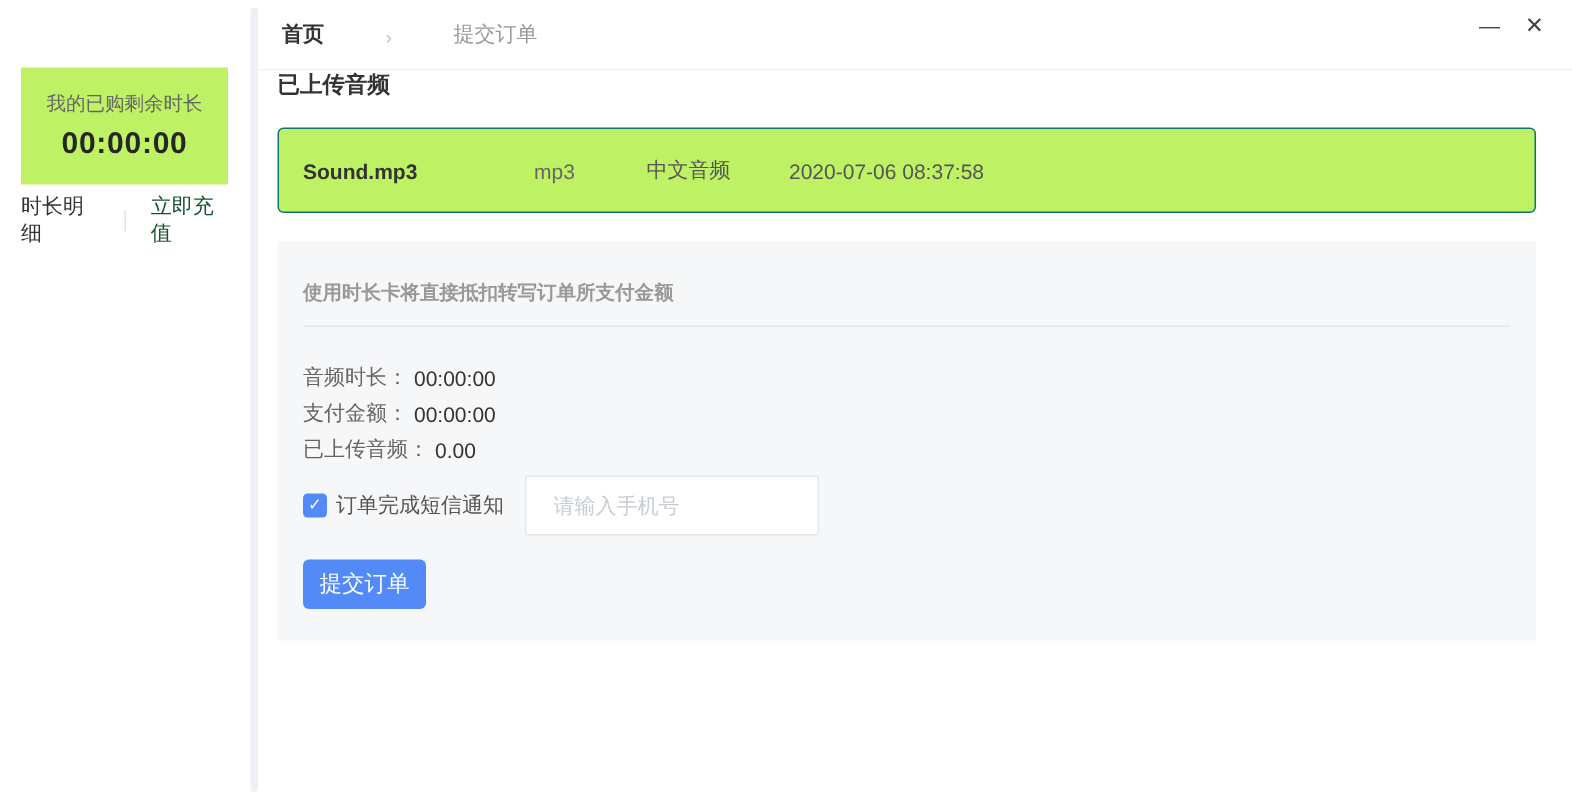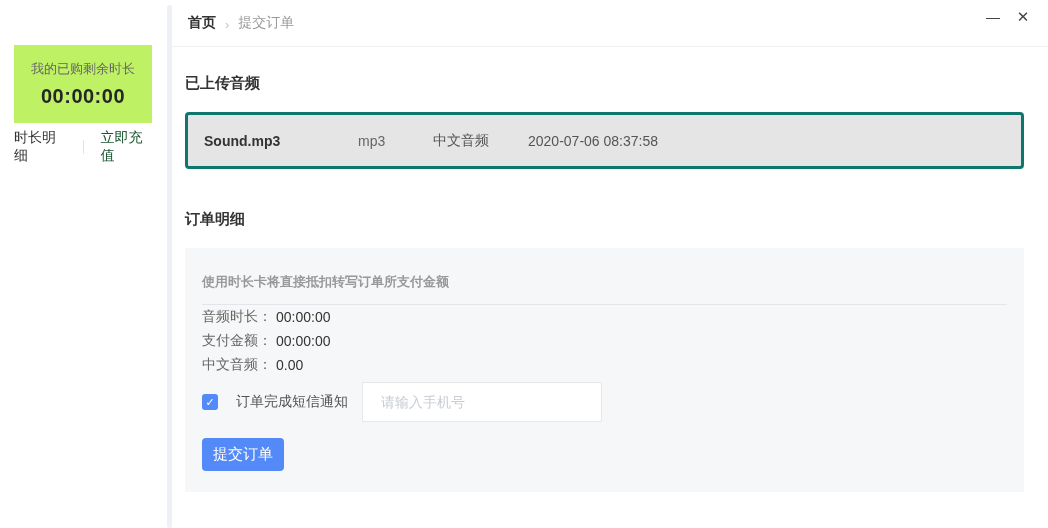--- a/index.html
+++ b/index.html
@@ -17,58 +17,58 @@
   .sidebar-links { position:absolute; left:14px; top:129px; width:138px; display:flex;
                    align-items:center; justify-content:space-between; font-size:14px;gap:17px; }
   .link-detail { color:#333; cursor:pointer; }
   .link-divider { width:1px; height:14px; background:#e2e4e8; }
   .link-recharge { color:#14532d; cursor:pointer; }
 
   
   .main { position:absolute; left:172px; top:0; width:876px; height:528px; }
   .main-header { height:47px; border-bottom:1px solid #eef0f3; display:flex; align-items:center;
                  padding-left:16px; }
-  .breadcrumb { display:flex; align-items:flex-end; font-size:14px; }
+  .breadcrumb { display:flex; align-items:flex-end; font-size:14px;gap:32px; }
   .crumb-home { font-weight:bold; color:#333; cursor:pointer; }
   .crumb-sep { color:#c0c4cc; margin:0 9px; font-size:13px; }
   .crumb-current { color:#999; }
   .window-controls { position:absolute; top:6px; right:10px; display:flex; }
   .win-btn { width:30px; height:22px; display:flex; align-items:center; justify-content:center;
              color:#444; font-size:14px; cursor:pointer; }
   .win-btn.close { font-size:15px; }
 
   .content { padding:0 24px 0 13px; }
   .section-title { font-size:15px; font-weight:bold; color:#333; }
-  .title-uploaded { margin-top:27px; }
+  .title-uploaded { }
   .title-order { margin-top:41px; }
 
   
-  .file-card { margin-top:19px; height:57px; border:3px solid #0f766e; border-radius:4px;
+  .file-card { margin-top:19px; height:57px; border:1px solid #0f766e; border-radius:4px;
                display:grid; grid-template-columns:154px 75px 95px 1fr; align-items:center;
-               padding-left:16px; background:#e5e5e5; }
+               padding-left:16px; background:#bef264; }
   .file-name { font-size:14px; font-weight:bold; color:#333; }
   .file-format { font-size:14px; color:#666; }
   .file-lang { font-size:14px; color:#555; }
   .file-date { font-size:14px; color:#555; }
 
   
   .order-panel { margin-top:19px; background:#f6f7f9; padding:25px 17px 21px 17px; }
   .order-note { font-size:13px; color:#999;font-weight:bold; }
   .order-divider { height:1px; background:#e2e5e9; margin-top:13px; }
-  .order-rows { }
+  .order-rows { margin-top:22px; }
   .order-row { font-size:14px; height:24px; display:flex; align-items:center; }
   .order-row .label { color:#666; }
   .order-row .value { color:#333; margin-left:4px; }
 
   .sms-row { margin-top:5px; display:flex; align-items:center; height:40px; }
   .checkbox { width:16px; height:16px; background:#548af7; border-radius:3px; display:flex;
               align-items:center; justify-content:center; cursor:pointer; flex:0 0 auto; }
   .checkbox .check { color:#fff; font-size:11px; line-height:1; }
-  .sms-label { font-size:14px; color:#555; margin-left:18px; }
-  .phone-input { margin-left:14px; width:240px; height:40px; border:1px solid #e4e7eb;
+  .sms-label { font-size:14px; color:#555; margin-left:6px; }
+  .phone-input { margin-left:14px; width:196px; height:40px; border:1px solid #e4e7eb;
                  border-radius:2px; background:#fff; padding:0 18px; font-size:14px; color:#333;
                  outline:none; font-family:inherit; }
   .phone-input::placeholder { color:#c8ccd4; }
 
   .submit-btn { margin-top:16px; height:33px; padding:0 11px; background:#548af7; color:#fff;
                 border:none; border-radius:4px; font-size:15px; cursor:pointer;
                 font-family:inherit; display:inline-flex; align-items:center; }
 </style>
 </head>
 <body>
@@ -105,37 +105,36 @@
 
     <div class="section-title title-uploaded">已上传音频</div>
 
     <div class="file-card">
       <span class="file-name">Sound.mp3</span>
       <span class="file-format">mp3</span>
       <span class="file-lang">中文音频</span>
       <span class="file-date">2020-07-06 08:37:58</span>
     </div>
 
-    <div class="section-title title-order">订单明细</div>
 
     <div class="order-panel">
       <div class="order-note">使用时长卡将直接抵扣转写订单所支付金额</div>
       <div class="order-divider"></div>
 
       <div class="order-rows">
         <div class="order-row">
           <span class="label">音频时长：</span>
           <span class="value">00:00:00</span>
         </div>
         <div class="order-row">
           <span class="label">支付金额：</span>
           <span class="value">00:00:00</span>
         </div>
         <div class="order-row">
-          <span class="label">中文音频：</span>
+          <span class="label">已上传音频：</span>
           <span class="value">0.00</span>
         </div>
       </div>
 
       <div class="sms-row">
         <span class="checkbox">
           <span class="check">✓</span>
         </span>
         <span class="sms-label">订单完成短信通知</span>
         <input class="phone-input" type="text" placeholder="请输入手机号" style="">

